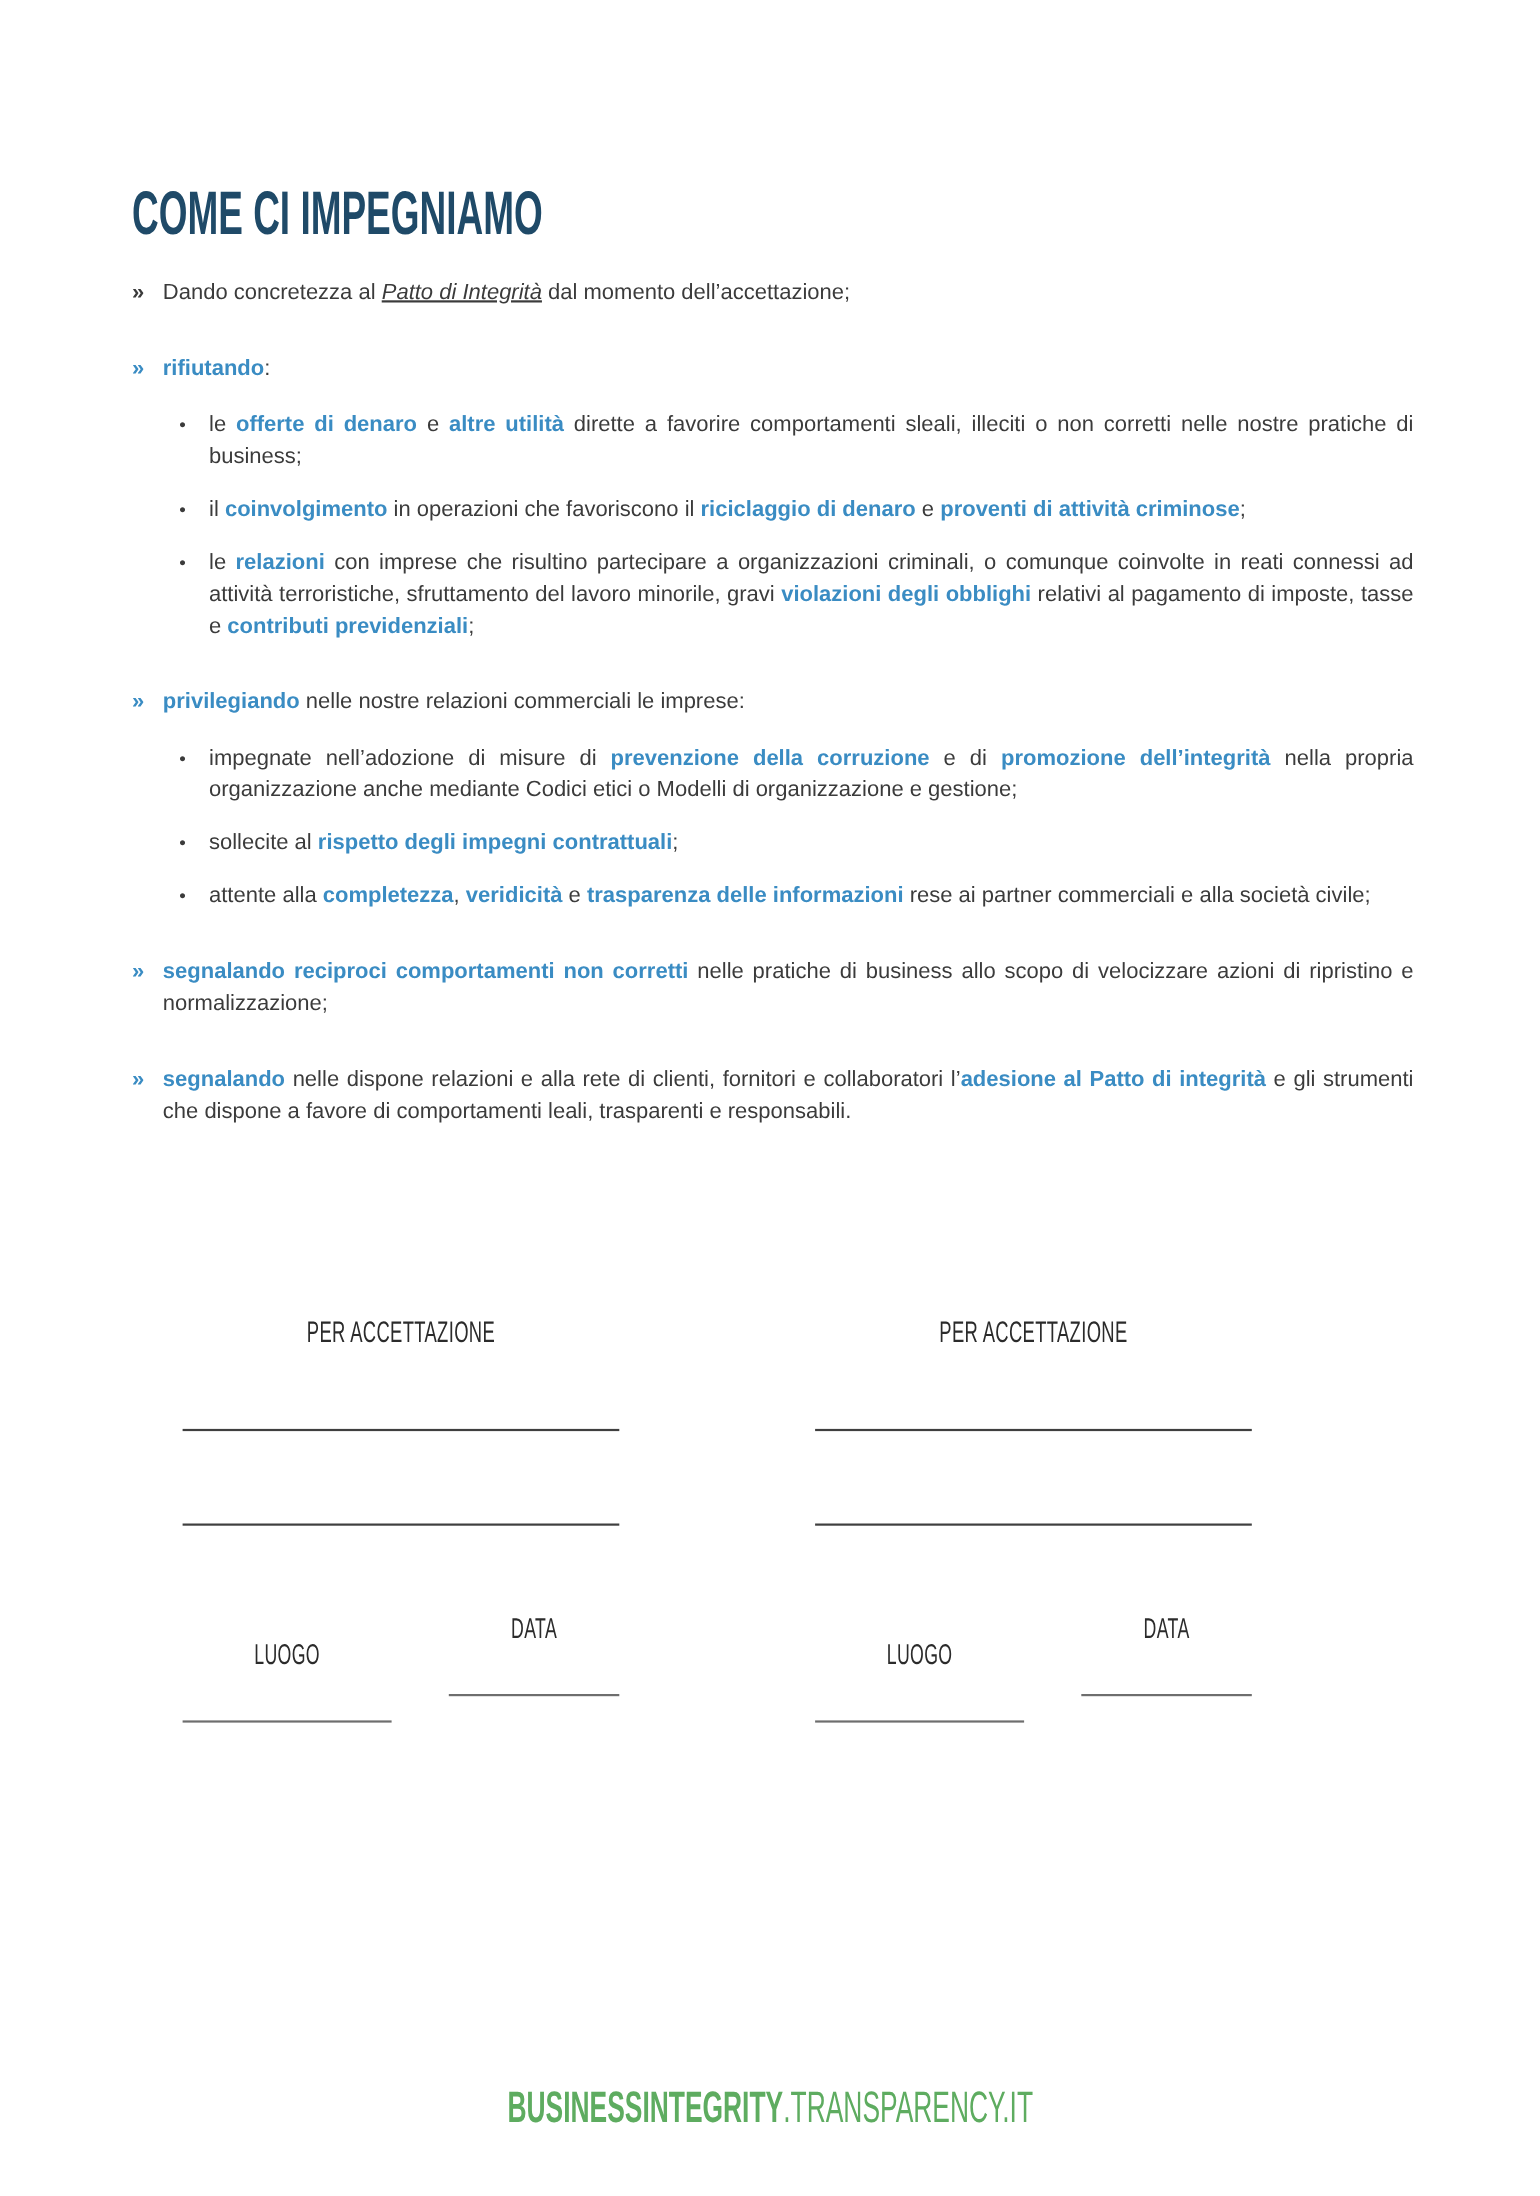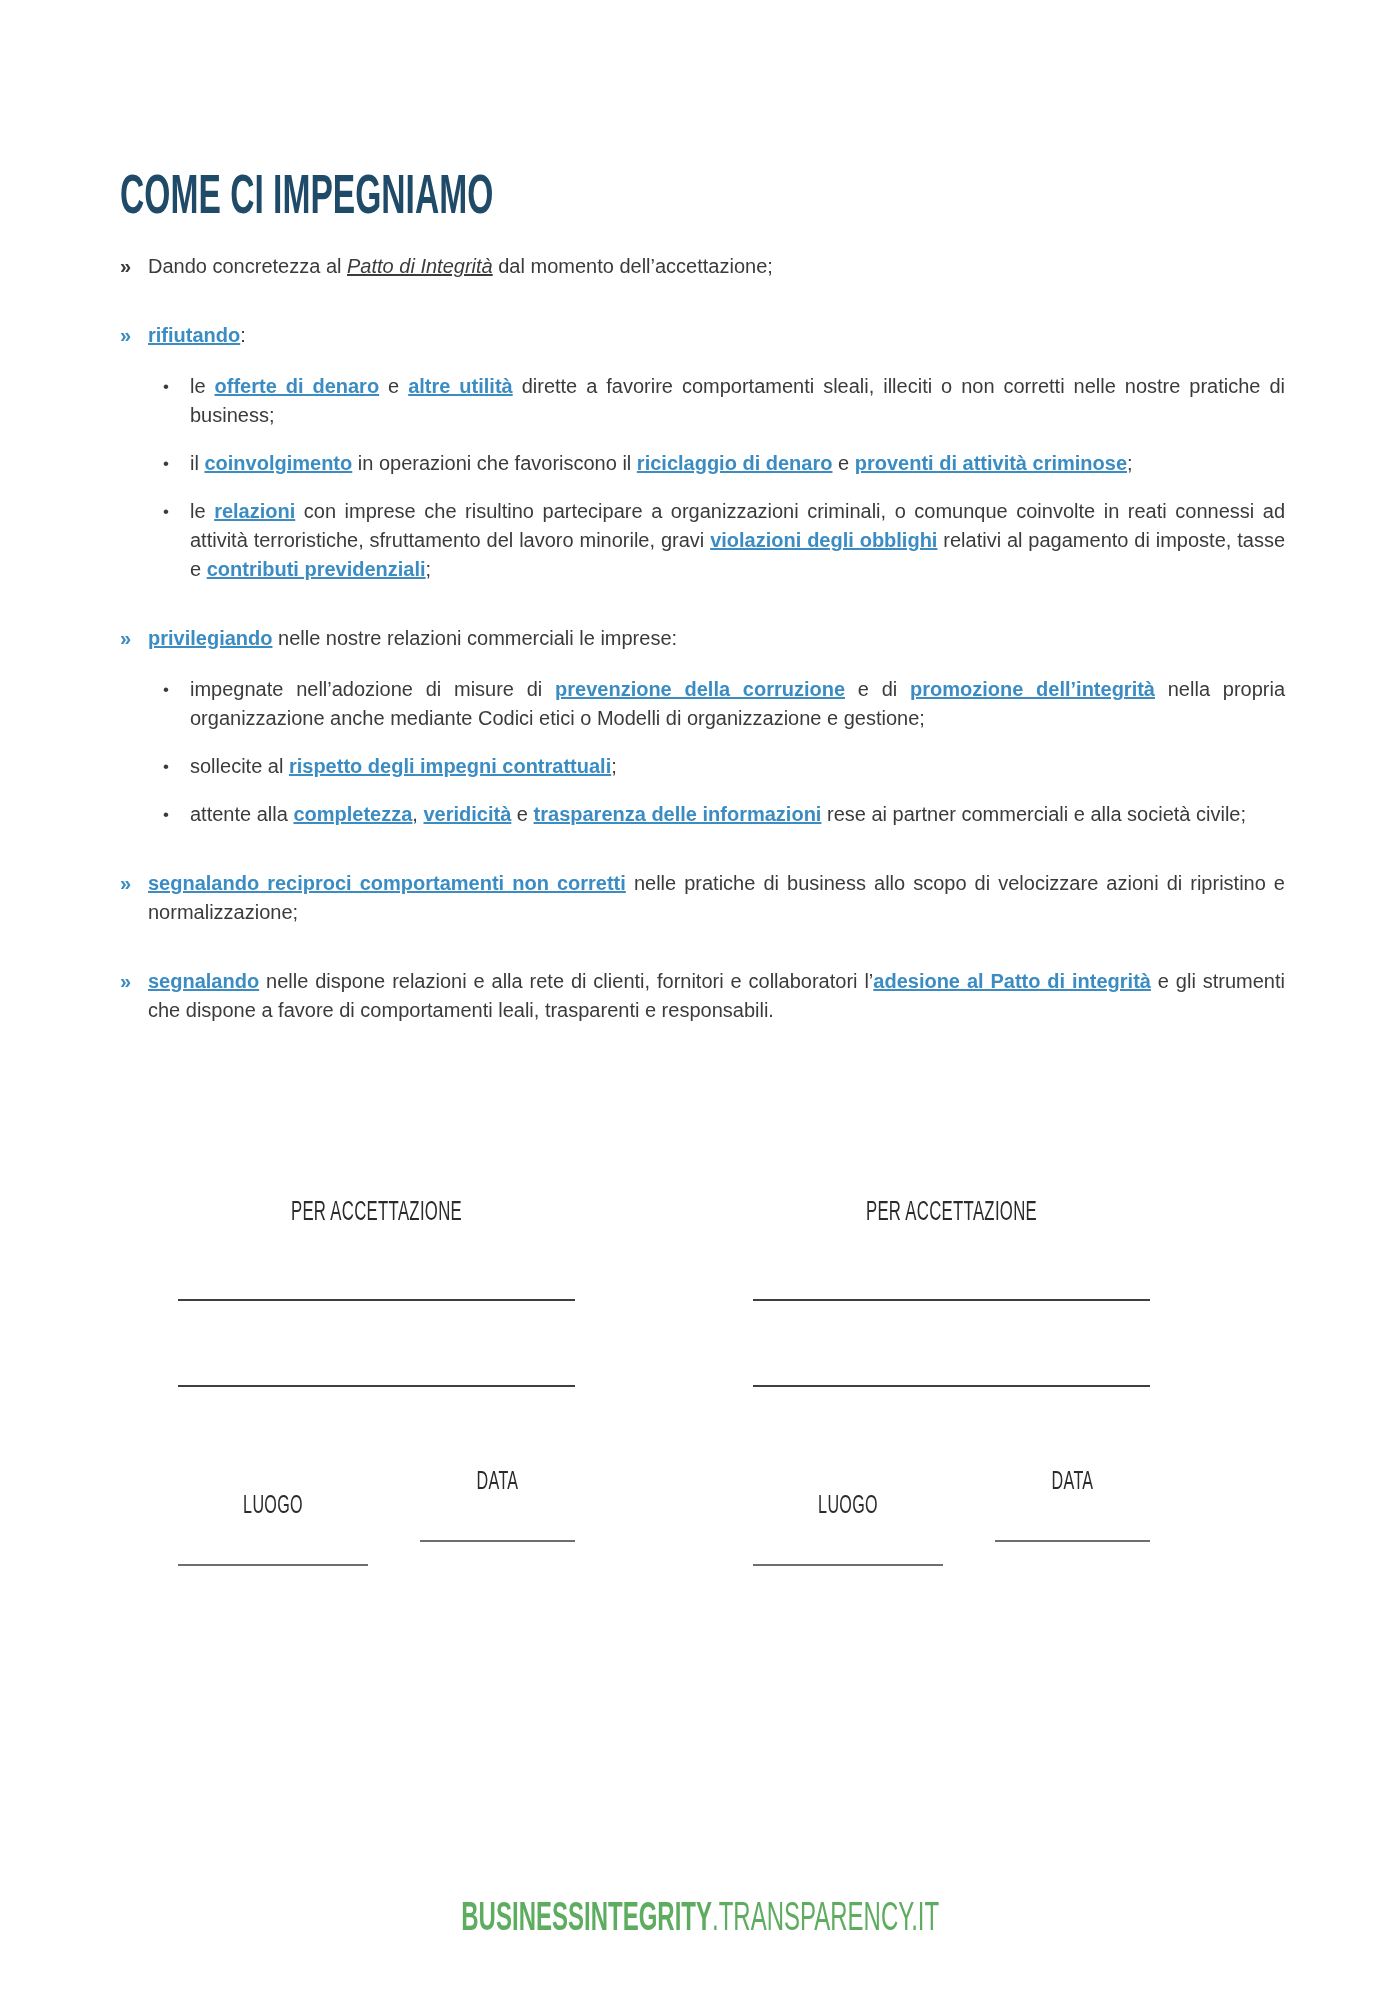--- a/index.html
+++ b/index.html
@@ -47,28 +47,28 @@
     text-align:left;
     font-weight:bold;
   }
   .bullet .marker.blue{color:var(--blue);}
   .bullet .marker.dot{font-weight:normal;font-size:17px;flex:0 0 27px;}
   .bullet .btext{flex:1;}
   .bullet.level1{margin-top:40px;}
   .bullet.level1.first{margin-top:0;}
   .bullet.level2{margin-top:19px;margin-left:43px;}
   .bullet.level2.gap-after-parent{margin-top:22px;}
-  .run-b{color:var(--blue);font-weight:bold;text-decoration:underline;}
+  .run-b{color:var(--blue);font-weight:bold;}
   .run-i{font-style:italic;text-decoration:underline;}
 
   
   .signatures{
     position:absolute;
     top:1198px;
-    left:178px;
+    left:166px;
     width:972px;
     display:flex;
     justify-content:space-between;
   }
   .sig-col{width:397px;}
   .sig-title{
     text-align:center;
     font-size:27px;
     font-weight:500;
     color:#2B2B2B;

